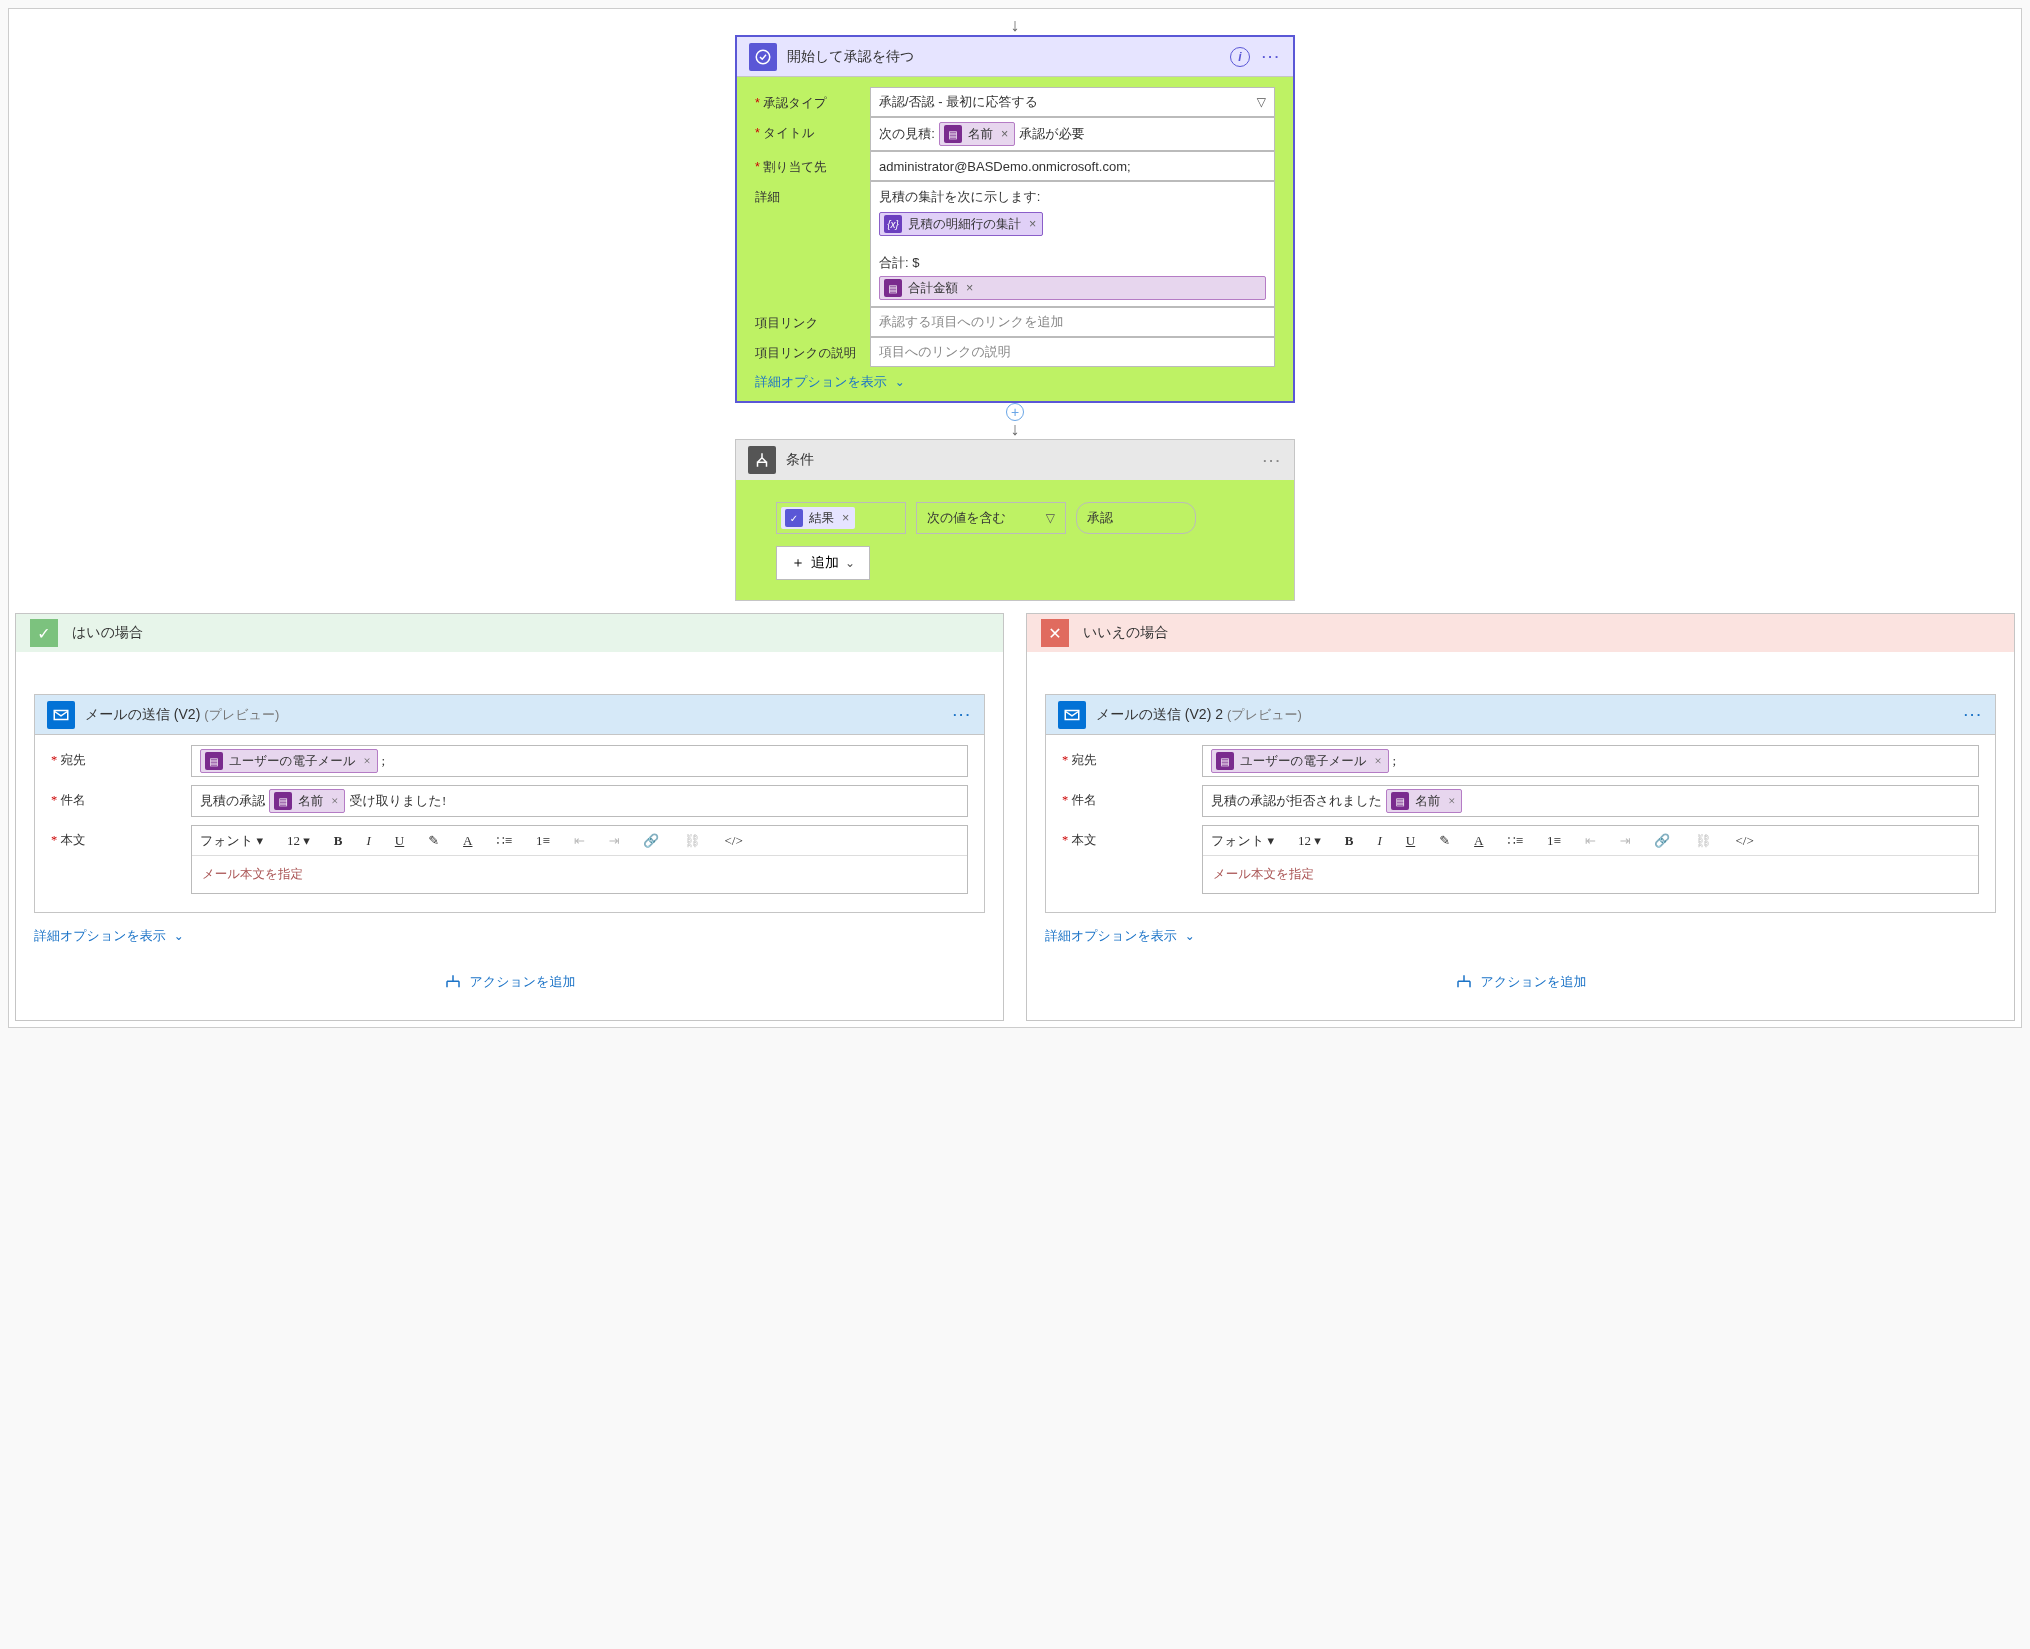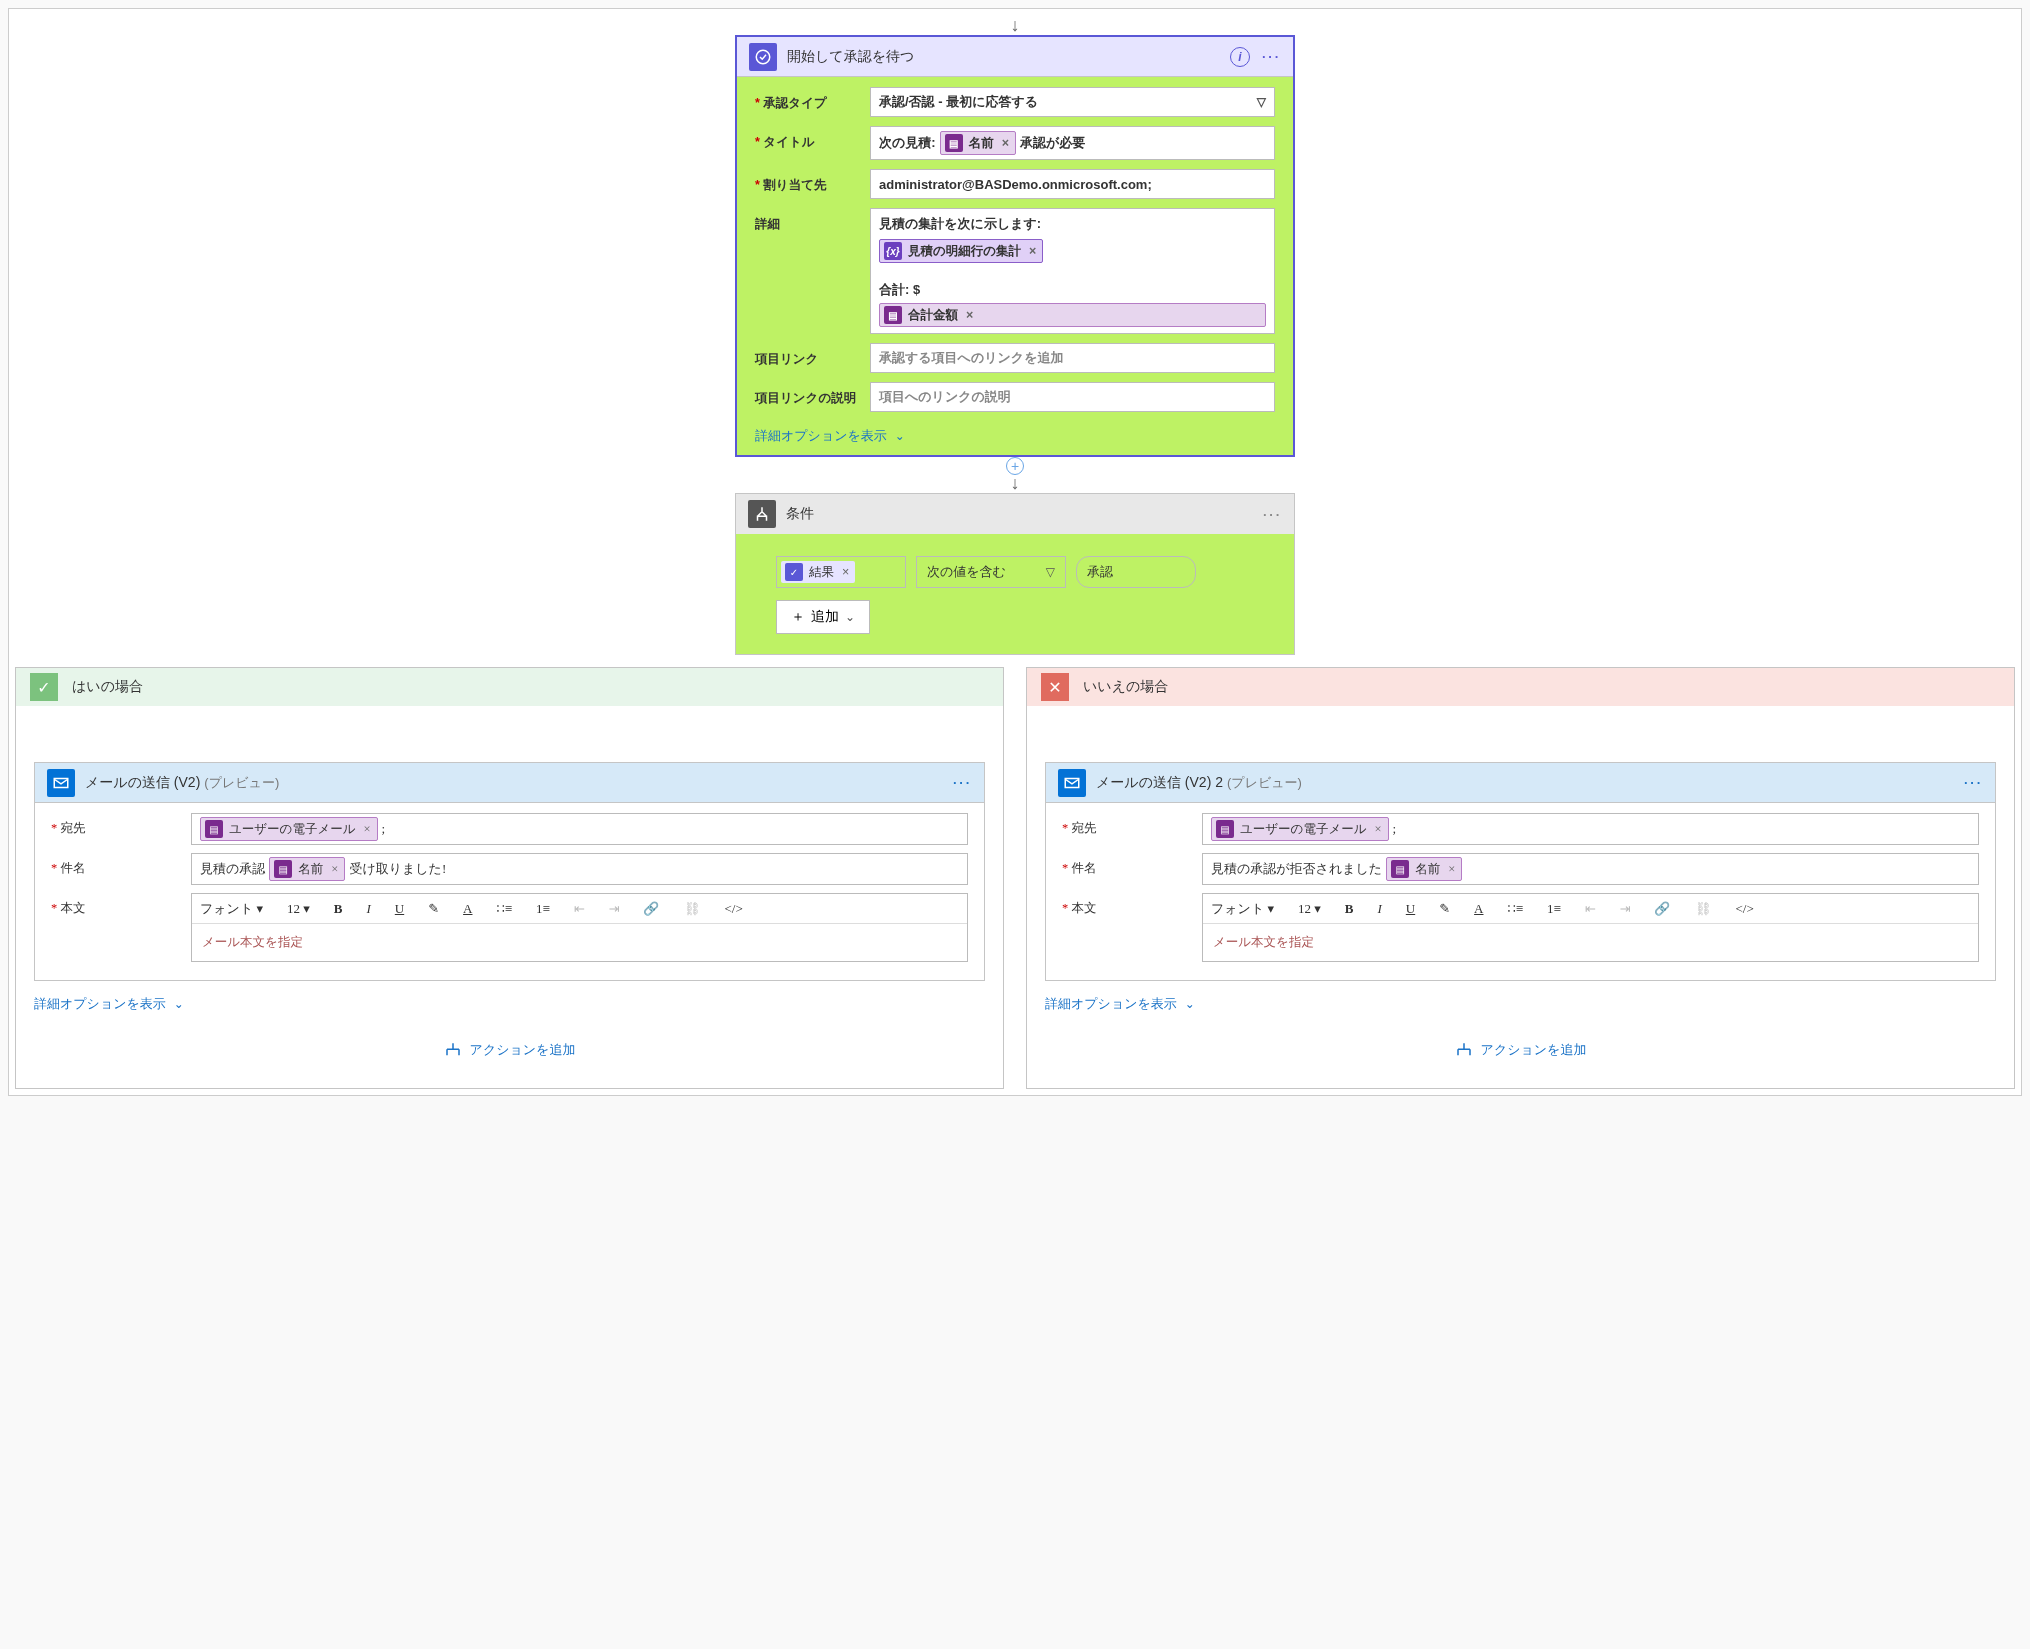--- a/index.html
+++ b/index.html
@@ -17,21 +17,21 @@
   .header .title { margin-left:10px; font-size:14px;}
   .header .right { margin-left:auto; display:flex; align-items:center; gap:12px;}
   .info-icon-circle { width:20px; height:20px; border:1.5px solid #5a57d6; border-radius:50%; color:#5a57d6; text-align:center; font-size:12px; line-height:18px; font-style:italic; font-weight:bold;}
   .dots { color:#5a57d6; font-weight:bold; letter-spacing:2px; cursor:pointer;}
   .dots.grey{color:#888;}
   .icon-box { width:28px; height:28px; border-radius:2px; display:flex; align-items:center; justify-content:center;}
   .icon-box.purple{background:#5a57d6;color:#fff;}
   .icon-box.dark{background:#555;color:#fff;}
   .icon-box.blue{background:#0372d6;color:#fff;}
   .form-body { padding:10px 18px; }
-  .row { display:flex; align-items:flex-start; margin-bottom:9px;font-weight:bold;}
+  .row { display:flex; align-items:flex-start; }
   .label { width:115px; padding-top:8px; font-size:12.5px; color:#333;}
   .req::before { content:"* "; color:#c00;}
   .field { flex:1; border:1px solid #bbb; min-height:30px; padding:4px 8px; font-size:13px; display:flex; align-items:center; flex-wrap:wrap; gap:4px; background:#fff;}
   .field.select { justify-content:space-between;}
   .chevron { color:#555; font-size:12px;}
   .token { display:inline-flex; align-items:center; border-radius:2px; padding:2px 6px 2px 4px; font-size:12.5px;}
   .token.db { background:#e7d6ee; border:1px solid #b57cc5;}
   .token.fx { background:#e0d0f7; border:1px solid #8a5ec9;}
   .token.appr { background:#e6e4ff; border:1px solid #8a84e6;}
   .token .chip-ic { width:18px; height:18px; border-radius:2px; display:flex; align-items:center; justify-content:center; color:#fff; font-size:10px; margin-right:6px;}
@@ -50,21 +50,21 @@
   .cond-row .val{width:120px;border-radius:13px;}
   .add-btn { border:1px solid #bbb; height:34px; padding:0 14px; background:#fff; display:inline-flex; align-items:center; gap:6px; font-size:14px; cursor:pointer;}
   .branch-row { display:flex; gap:22px; margin-top:12px;}
   .branch { flex:1; border:1px solid #c5c5c5; background:#fff; }
   .branch-head { display:flex; align-items:center; height:38px; padding:0 14px; font-size:14px;}
   .branch-head.yes { background:#e7f5ea;}
   .branch-head.no { background:#fbe3e0;}
   .branch-head .badge { width:28px; height:28px; margin-right:14px; display:flex; align-items:center; justify-content:center; color:#fff; font-size:16px;}
   .badge.ok{background:#7cc27e;}
   .badge.ng{background:#e06b5f;}
-  .branch-body { padding:56px 18px 16px;}
+  .branch-body { padding:42px 18px 16px;}
   .inner-card { border:1px solid #c5c5c5; }
   .inner-card .header .preview { color:#777; margin-left:4px; font-size:13px;}
   .email-body{ padding:10px 16px;}
   .email-row{ display:flex; margin-bottom:8px;font-family:Liberation Serif, serif;}
   .email-label{ width:140px; font-size:12.5px; padding-top:7px;}
   .email-field{ flex:1; border:1px solid #bbb; min-height:30px; padding:3px 8px; display:flex; align-items:center; flex-wrap:wrap; gap:4px;}
   .rte { flex:1; border:1px solid #bbb;}
   .rte-toolbar{ display:flex; align-items:center; height:30px; border-bottom:1px solid #ddd; padding:0 8px; gap:24px; font-size:13px; color:#333;}
   .rte-toolbar .btn{ cursor:pointer;}
   .rte-body{ padding:10px; color:#a55; font-size:12.5px; min-height:32px;}

